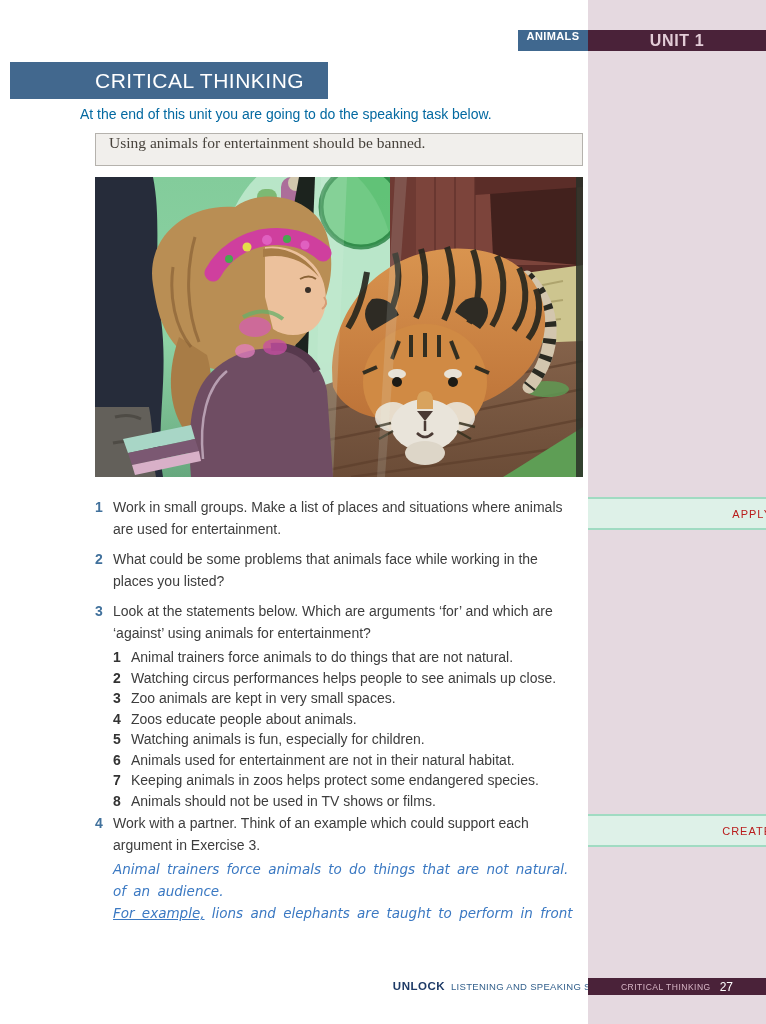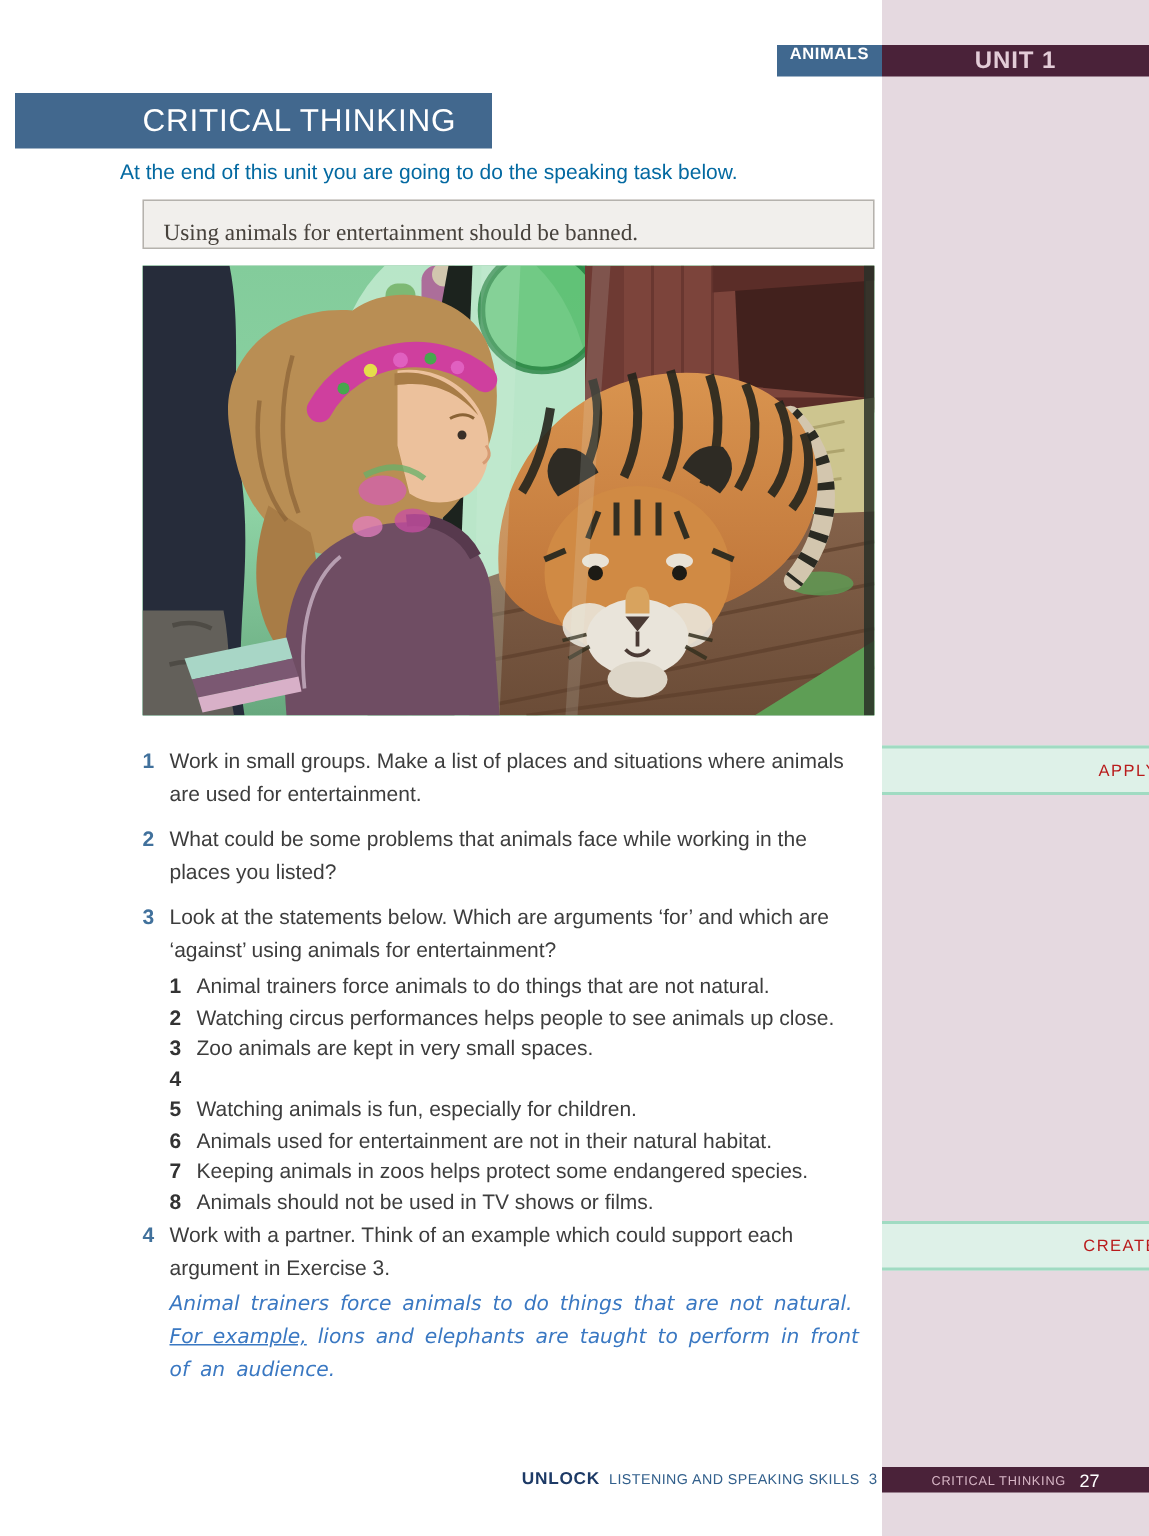--- a/index.html
+++ b/index.html
@@ -28,21 +28,21 @@
     display:flex; align-items:center; padding-left:85px; box-sizing:border-box;
     white-space:nowrap;
   }
   .intro {
     position:absolute; left:80px; top:106px; width:490px;
     font-size:14px; color:#0369a1;
   }
   .statement-box {
     position:absolute; left:95px; top:133px; width:488px; height:33px;
     background:#f1efec; border:1px solid #b5b2ad; box-sizing:border-box;
-    display:flex; align-items:flex-end; padding-left:13px;
+    display:flex; align-items:flex-start; padding-left:13px;
     font-family:"Liberation Serif", serif; font-size:15.5px; color:#47423c;
   }
   .photo {
     position:absolute; left:95px; top:177px; width:488px; height:300px;
     overflow:hidden; background:#7cc493;
   }
   .exercise {
     position:absolute; left:95px; width:480px; font-size:14px;
     line-height:22px; color:#3d3d3d; display:flex;
   }
@@ -65,21 +65,21 @@
     position:absolute; left:588px; width:212px; height:33px;
     background:#def1e8; border-top:2px solid #a0dbc2; border-bottom:2px solid #a0dbc2;
     box-sizing:border-box; display:flex; align-items:center; justify-content:flex-end;
     padding-right:28px; color:#b91c1c; font-size:11px; letter-spacing:1px;
   }
   .apply-strip { top:497px; }
   .create-strip { top:814px; }
   .footer-left {
     position:absolute; left:0; top:977px; width:585px; height:18px;
     display:flex; justify-content:flex-end; align-items:center; gap:6px;
-    color:#33608c; font-size:9.5px; letter-spacing:.3px;
+    color:#33608c; font-size:9.5px; letter-spacing:.3px;padding-left:45px;
   }
   .footer-left .brand { font-weight:bold; font-size:11.5px; color:#1d3a66; letter-spacing:.5px; }
   .footer-left .level { font-size:10px; }
   .footer-bar {
     position:absolute; left:588px; top:978px; width:178px; height:17px;
     background:#4a2239; display:flex; align-items:center; justify-content:center;
     gap:9px; color:#d7b6c6; font-size:8.5px; letter-spacing:.5px;
   }
   .footer-bar .page-num { font-size:12px; color:#ffffff; letter-spacing:0; }
 </style>
@@ -275,20 +275,21 @@
     <div class="row">
       <span class="snum">2</span>
       <span>Watching circus performances helps people to see animals up close.</span>
     </div>
     <div class="row">
       <span class="snum">3</span>
       <span>Zoo animals are kept in very small spaces.</span>
     </div>
     <div class="row">
       <span class="snum">4</span>
+      <span>Zoos educate people about animals.</span>
     </div>
     <div class="row">
       <span class="snum">5</span>
       <span>Watching animals is fun, especially for children.</span>
     </div>
     <div class="row">
       <span class="snum">6</span>
       <span>Animals used for entertainment are not in their natural habitat.</span>
     </div>
     <div class="row">
@@ -301,24 +302,24 @@
     </div>
   </div>
 
   <div class="exercise ex4">
     <span class="num">4</span>
     <span>Work with a partner. Think of an example which could support each argument in Exercise 3.</span>
   </div>
 
   <div class="answer">
     <div class="line">Animal trainers force animals to do things that are not natural.</div>
+    <div class="line">of an audience.</div>
     <div class="line">
       <span class="u">For example,</span><span> lions and elephants are taught to perform in front</span>
     </div>
-    <div class="line">of an audience.</div>
   </div>
 
   <div class="side-strip apply-strip">
     <span>APPLY</span>
   </div>
   <div class="side-strip create-strip">
     <span>CREATE</span>
   </div>
 
   <div class="footer-left">

